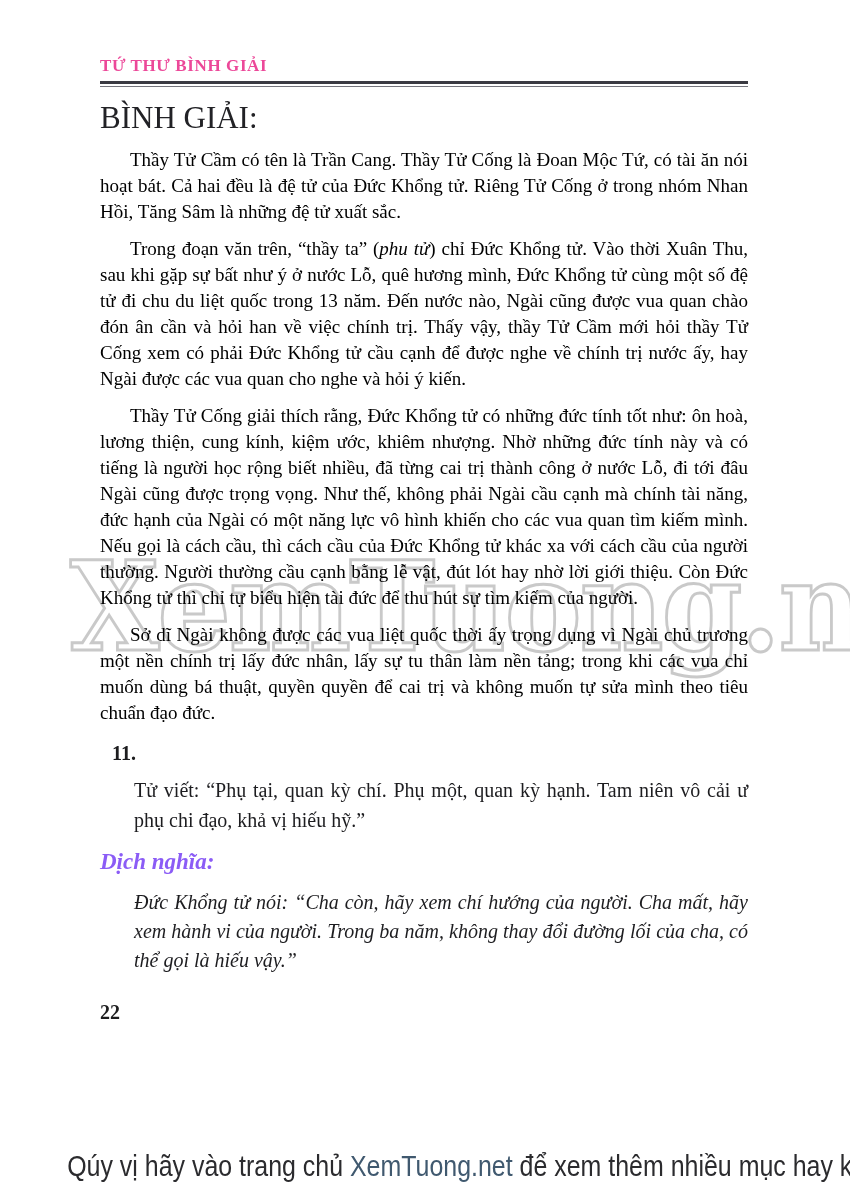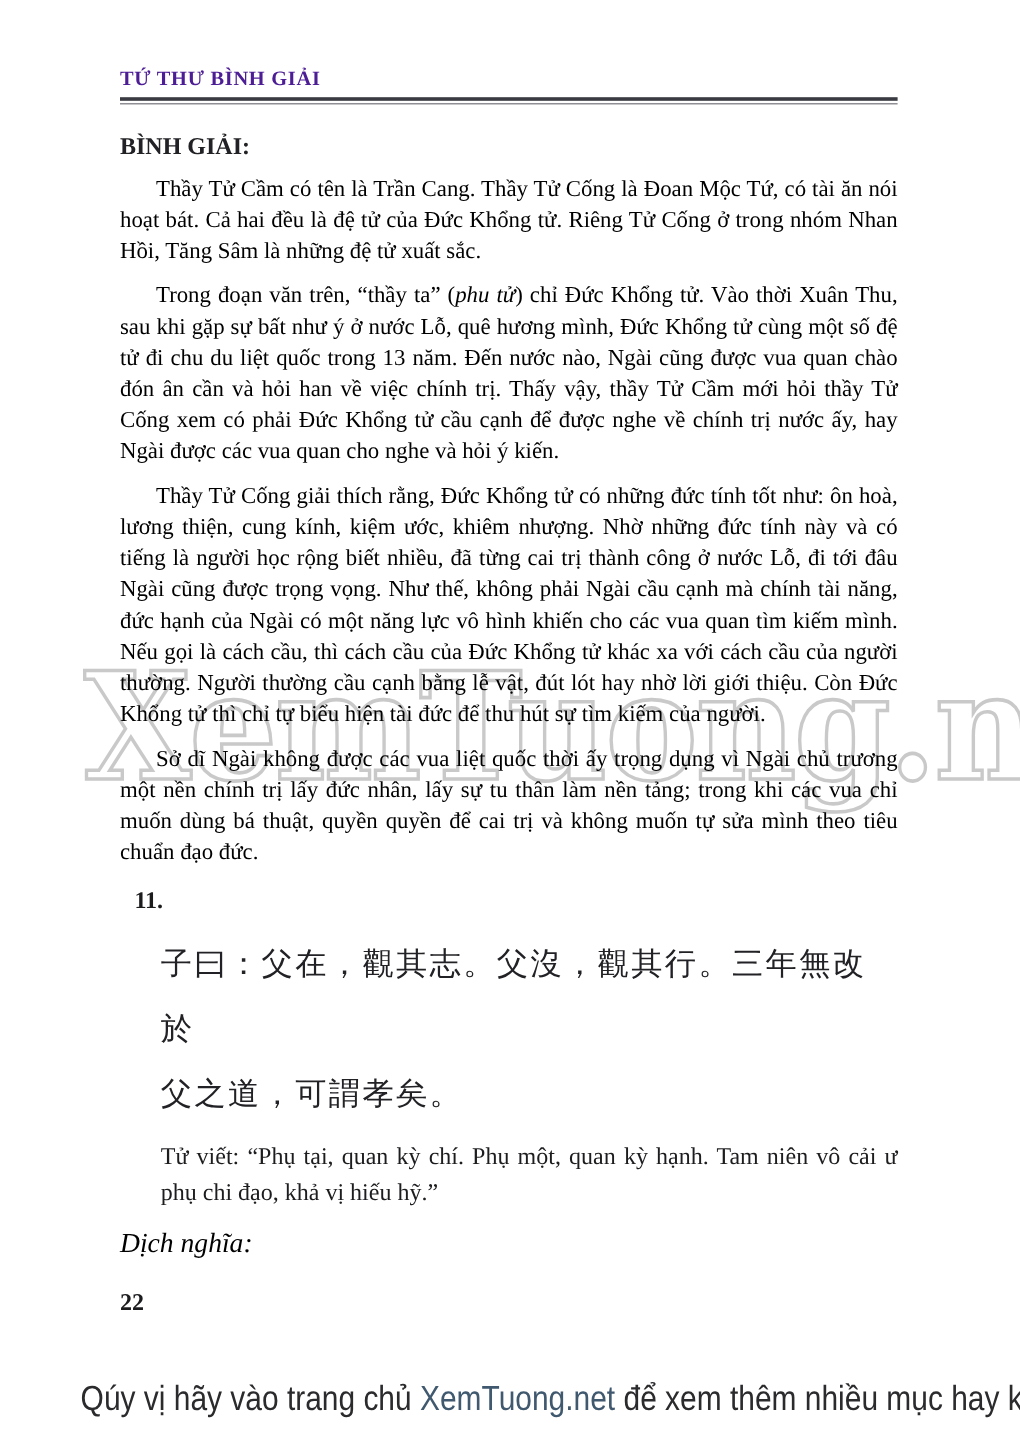--- a/index.html
+++ b/index.html
@@ -23,32 +23,32 @@
     left: 100px;
     top: 0;
     width: 648px;
     z-index: 2;
   }
   .running-header {
     margin-top: 56px;
     font-size: 17px;
     font-weight: bold;
     letter-spacing: 0.6px;
-    color: #4c1d95;
+    color: #ec4899;
   }
   .header-rule {
     margin-top: 5px;
     height: 2px;
     border-top: 3px solid #3a3a42;
     border-bottom: 1px solid #74747c;
   }
   .section-heading {
-    margin: 24px 0 0 0;
-    font-size: 20px;
-    font-weight: bold;
+    margin: 13px 0 0 0;
+    font-size: 31px;
+    font-weight: normal;
     color: #222226;
   }
   .body-para {
     margin: 11px 0 0 0;
     font-size: 19px;
     line-height: 26px;
     text-align: justify;
     text-indent: 30px;
     color: #000000;
   }
@@ -68,23 +68,23 @@
   .phien-am {
     margin: 10px 0 0 34px;
     font-size: 20px;
     line-height: 30px;
     text-align: justify;
     color: #1d1d20;
   }
   .dich-nghia-heading {
     margin: 14px 0 0 0;
     font-size: 23px;
-    font-weight: normal;
+    font-weight: bold;
     font-style: italic;
-    color: #000000;
+    color: #8b5cf6;
   }
   .dich-nghia {
     margin: 13px 0 0 34px;
     font-size: 20px;
     line-height: 29px;
     font-style: italic;
     text-align: justify;
     color: #1d1d20;
   }
   .page-number {
@@ -148,29 +148,26 @@
     <p class="body-para">Thầy Tử Cầm có tên là Trần Cang. Thầy Tử Cống là Đoan Mộc Tứ, có tài ăn nói hoạt bát. Cả hai đều là đệ tử của Đức Khổng tử. Riêng Tử Cống ở trong nhóm Nhan Hồi, Tăng Sâm là những đệ tử xuất sắc.</p>
 
     <p class="body-para"><span>Trong đoạn văn trên, “thầy ta” (</span><i>phu tử</i><span>) chỉ Đức Khổng tử. Vào thời Xuân Thu, sau khi gặp sự bất như ý ở nước Lỗ, quê hương mình, Đức Khổng tử cùng một số đệ tử đi chu du liệt quốc trong 13 năm. Đến nước nào, Ngài cũng được vua quan chào đón ân cần và hỏi han về việc chính trị. Thấy vậy, thầy Tử Cầm mới hỏi thầy Tử Cống xem có phải Đức Khổng tử cầu cạnh để được nghe về chính trị nước ấy, hay Ngài được các vua quan cho nghe và hỏi ý kiến.</span></p>
 
     <p class="body-para">Thầy Tử Cống giải thích rằng, Đức Khổng tử có những đức tính tốt như: ôn hoà, lương thiện, cung kính, kiệm ước, khiêm nhượng. Nhờ những đức tính này và có tiếng là người học rộng biết nhiều, đã từng cai trị thành công ở nước Lỗ, đi tới đâu Ngài cũng được trọng vọng. Như thế, không phải Ngài cầu cạnh mà chính tài năng, đức hạnh của Ngài có một năng lực vô hình khiến cho các vua quan tìm kiếm mình. Nếu gọi là cách cầu, thì cách cầu của Đức Khổng tử khác xa với cách cầu của người thường. Người thường cầu cạnh bằng lễ vật, đút lót hay nhờ lời giới thiệu. Còn Đức Khổng tử thì chỉ tự biểu hiện tài đức để thu hút sự tìm kiếm của người.</p>
 
     <p class="body-para">Sở dĩ Ngài không được các vua liệt quốc thời ấy trọng dụng vì Ngài chủ trương một nền chính trị lấy đức nhân, lấy sự tu thân làm nền tảng; trong khi các vua chỉ muốn dùng bá thuật, quyền quyền để cai trị và không muốn tự sửa mình theo tiêu chuẩn đạo đức.</p>
 
     <div class="section-number">11.</div>
 
-    <div class="han-van">
-      <div>子曰：父在，觀其志。父沒，觀其行。三年無改於</div>
-      <div>父之道，可謂孝矣。</div>
-    </div>
 
     <p class="phien-am">Tử viết: “Phụ tại, quan kỳ chí. Phụ một, quan kỳ hạnh. Tam niên vô cải ư phụ chi đạo, khả vị hiếu hỹ.”</p>
 
     <div class="dich-nghia-heading">Dịch nghĩa:</div>
 
+    <p class="dich-nghia">Đức Khổng tử nói: “Cha còn, hãy xem chí hướng của người. Cha mất, hãy xem hành vi của người. Trong ba năm, không thay đổi đường lối của cha, có thể gọi là hiếu vậy.”</p>
 
     <div class="page-number">22</div>
 
   </div>
 
   <div class="site-footer">
     <span class="squeeze"><span>Qúy vị hãy vào trang chủ </span><a class="site-link">XemTuong.net</a><span> để xem thêm nhiều mục hay khác</span></span>
   </div>
 
 </div>

